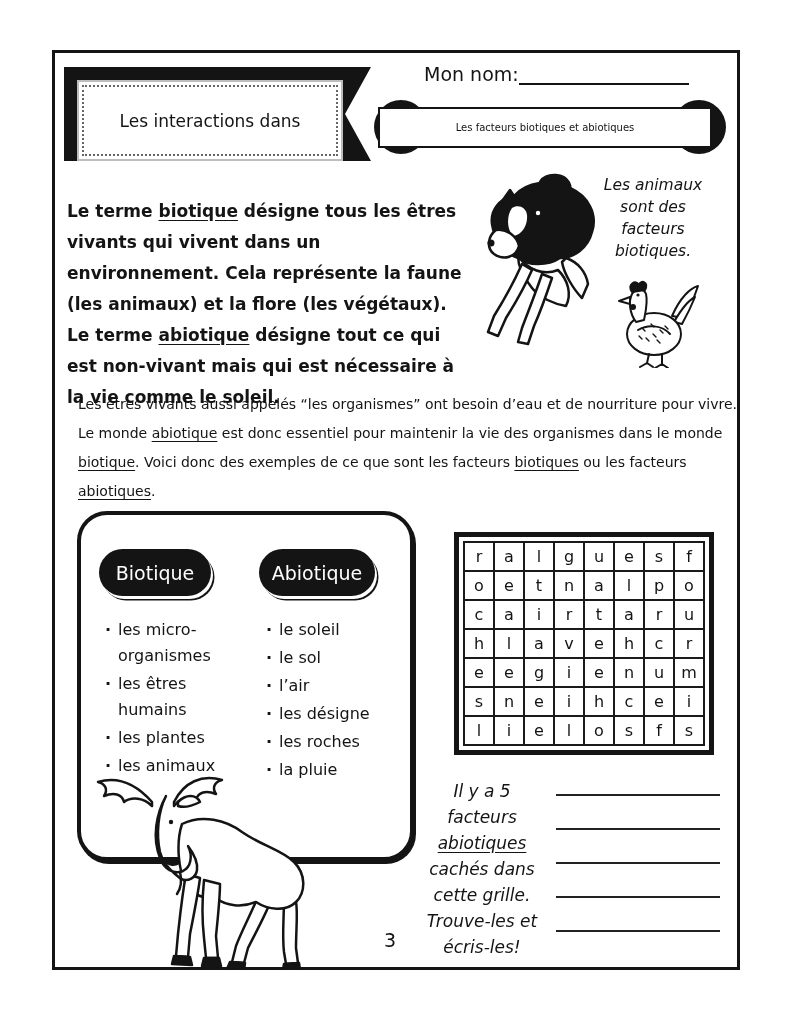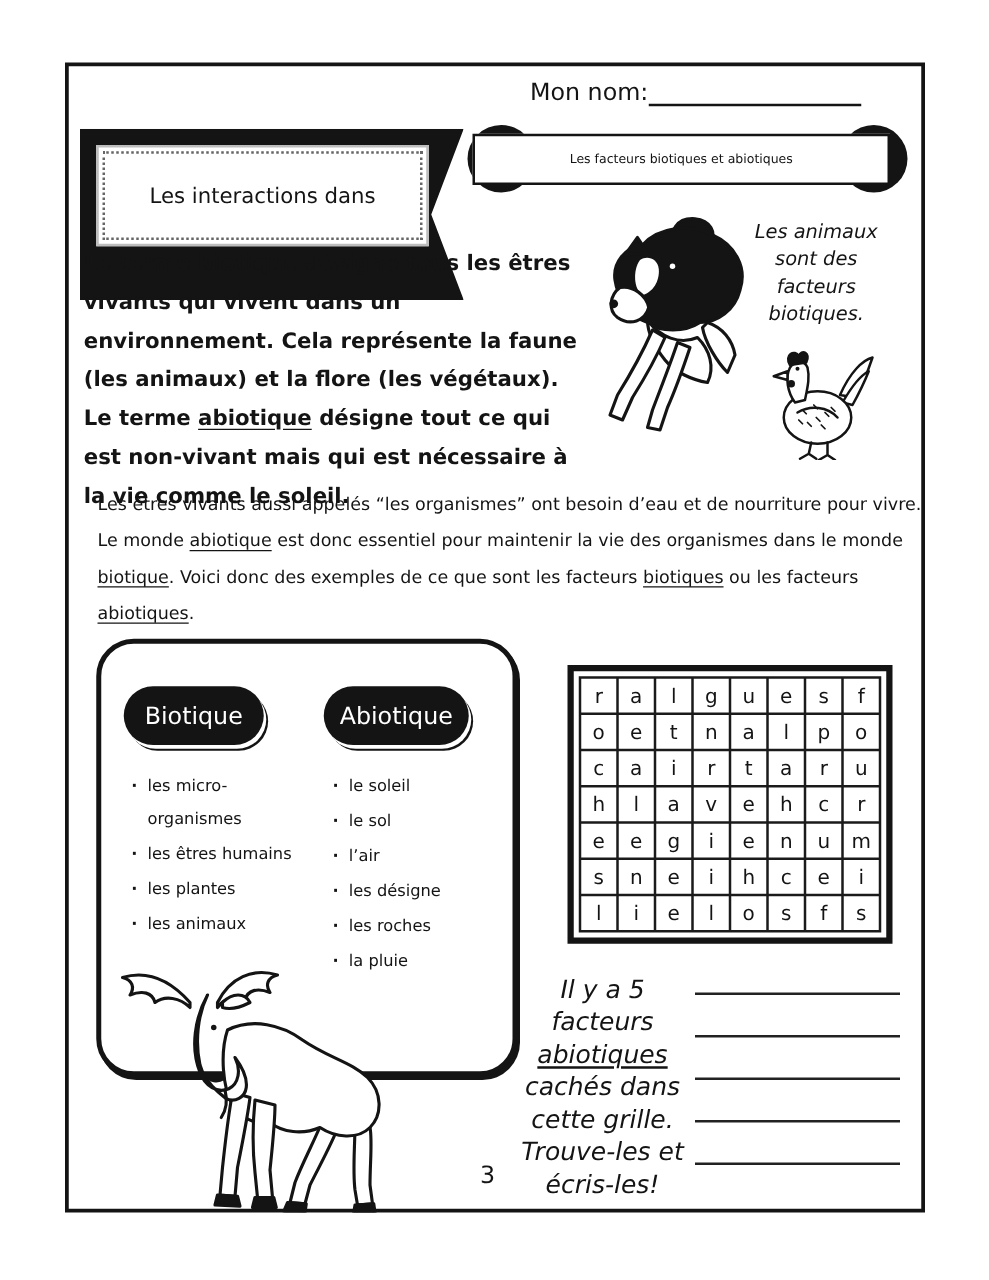--- a/index.html
+++ b/index.html
@@ -2,21 +2,21 @@
 <html><head>
 <meta charset="utf-8">
 <style>
   * { margin:0; padding:0; box-sizing:border-box; }
   body { background:#fff; font-family:"DejaVu Sans", sans-serif; color:#141414; }
   .sheet { position:relative; width:791px; height:1024px; background:#fff; overflow:hidden; }
 
   .frame { position:absolute; left:52px; top:50px; width:688px; height:920px; border:3px solid #141414; }
 
   
-  .ribbon { position:absolute; left:64px; top:67px; width:307px; height:137px;margin-top:36px; }
+  .ribbon { position:absolute; left:64px; top:67px; width:307px; height:94px; }
   .ribbon-black { position:absolute; inset:0; background:#141414;
     clip-path:polygon(0 0, 100% 0, calc(100% - 26px) 50%, 100% 100%, 0 100%); }
   .ribbon-inner { position:absolute; left:13px; top:13px; width:266px; height:81px;
     background:#fff; border:2px solid #bdbdbd; }
   .ribbon-dots { position:absolute; inset:3px; border:2px dotted #666;
     display:flex; flex-direction:column; align-items:center; justify-content:center;
     font-size:17px; line-height:26px; text-align:center; }
 
   
   .mon-nom { position:absolute; left:424px; top:63px; font-size:19px; }
@@ -43,36 +43,36 @@
   .moose-svg { position:absolute; left:78px; top:762px; z-index:5; }
 
   
   .factors-box { position:absolute; left:77px; top:511px; width:337px; height:350px;
     border:4px solid #141414; border-radius:30px; background:#fff; box-shadow:2px 3px 0 #141414; }
   .pill { position:absolute; top:34px; height:47px; background:#141414; color:#fff;
     border-radius:26px; display:flex; align-items:center; justify-content:center;
     font-size:19px; box-shadow:2px 3px 0 0 #fff, 3.5px 4.5px 0 0 #141414; }
   .pill-bio { left:18px; width:112px; }
   .pill-abio { left:178px; width:116px; }
-  .list { position:absolute; top:102px; width:150px; font-size:13px; line-height:26px; }
+  .list { position:absolute; top:102px; width:150px; font-size:16px; line-height:26px; }
   .list-bio { left:22px; } .list-abio { left:183px; }
   .bullet-item { position:relative; padding-left:15px; margin-bottom:2px; }
   .bullet-item::before { content:"·"; position:absolute; left:2px; font-weight:bold; }
 
   
   .wordsearch { position:absolute; left:454px; top:532px; border:5px solid #141414;
     padding:4px; background:#fff; }
   .ws-grid { display:grid; grid-template-columns:repeat(8, 28px); grid-auto-rows:27px;
     gap:2px; padding:2px; background:#1a1a1a; }
   .ws-cell { background:#fff; display:flex; align-items:center; justify-content:center;
     font-size:16px; }
 
   
   .exercise-text { position:absolute; left:412px; top:778px; width:140px; font-style:italic;
-    font-size:20px; line-height:26px; text-align:center; }
+    font-size:17px; line-height:26px; text-align:center; }
   .answers { position:absolute; left:556px; top:762px; width:164px; }
   .answer-line { height:34px; border-bottom:2px solid #222; }
 
   .page-num { position:absolute; left:384px; top:929px; font-size:19px; }
 </style>
 </head>
 <body>
 
 <div class="sheet">
   <div class="frame"></div>

